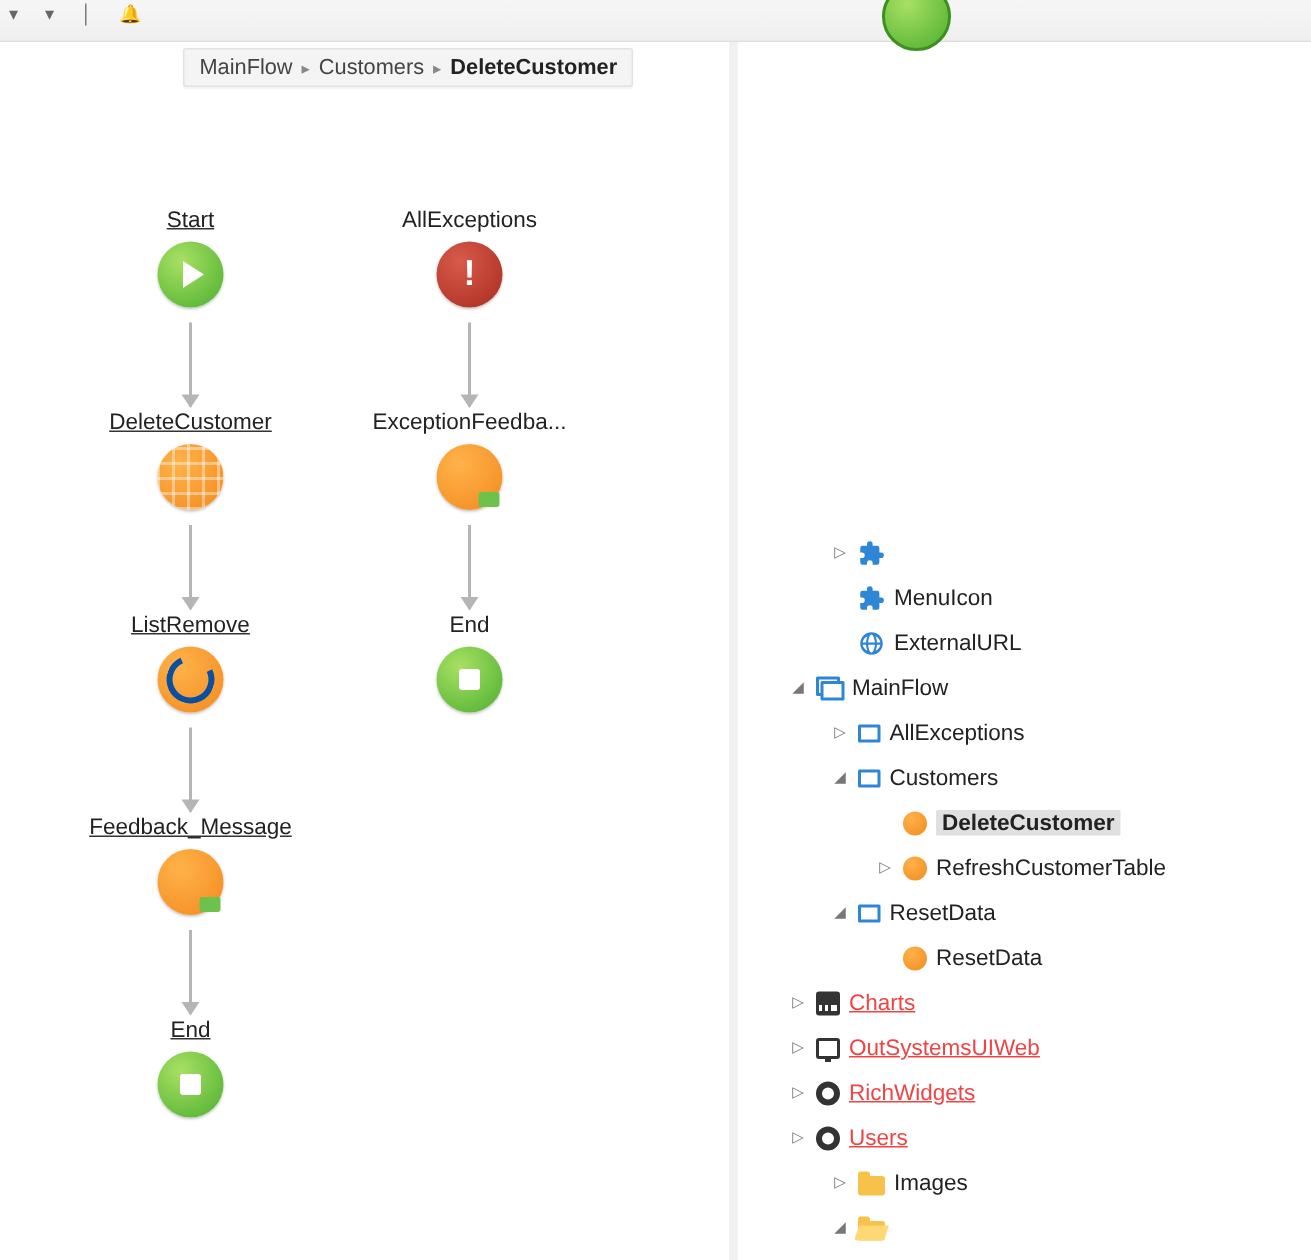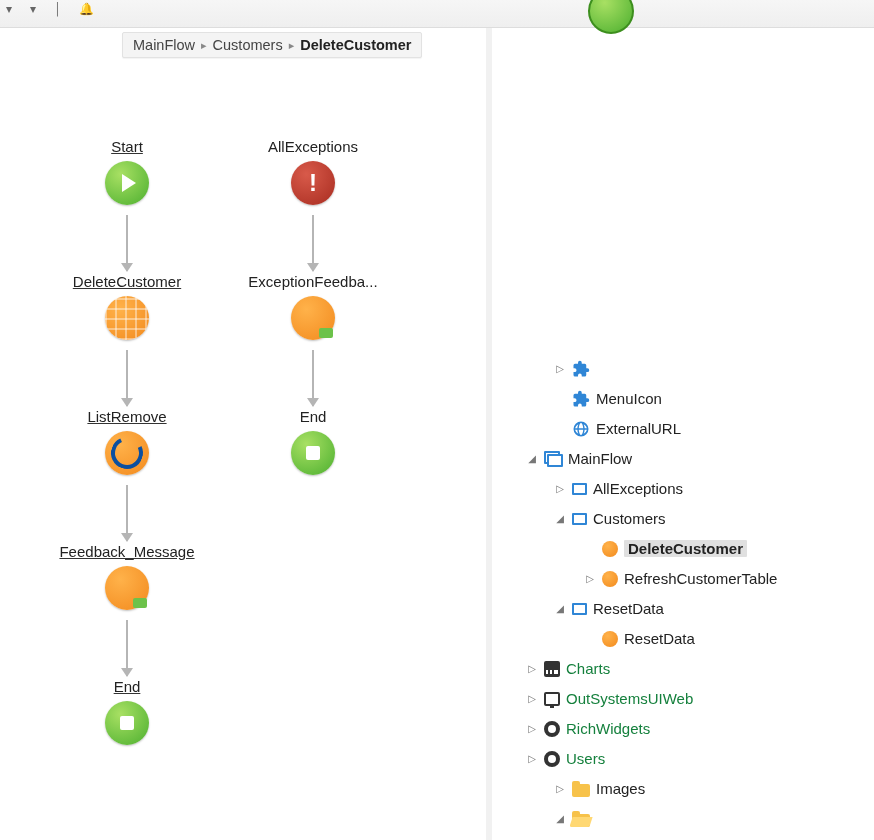--- a/index.html
+++ b/index.html
@@ -165,21 +165,21 @@
     font-size: 10px;
     user-select: none;
   }
   .tree-row .tlabel { flex:1; }
   .tree-row.sel .tlabel-text {
     background: #e0e0e0;
     font-weight: 700;
     padding: 0 4px;
     border-radius: 1px;
   }
-  .tree-row.dim .tlabel { color:#15803d; }
+  .tree-row.dim .tlabel { color:#ef4444;text-decoration:underline; }
   .ind1 { padding-left: 58px; }
   .ind2 { padding-left: 30px; }
   .ind3 { padding-left: 58px; }
   .ind4 { padding-left: 88px; }
 
   .tico { width:18px; height:18px; display:inline-flex; align-items:center; justify-content:center; flex-shrink:0;}
   .tico svg { width:18px; height:18px; }
   .tico.puzzle svg { fill:#2f86d6; }
   .tico.globe  svg { fill:#2f86d6; }
   .tico.screen { border:2px solid #2f86d6; width:15px; height:12px; border-radius:1px; background:#fff;}

